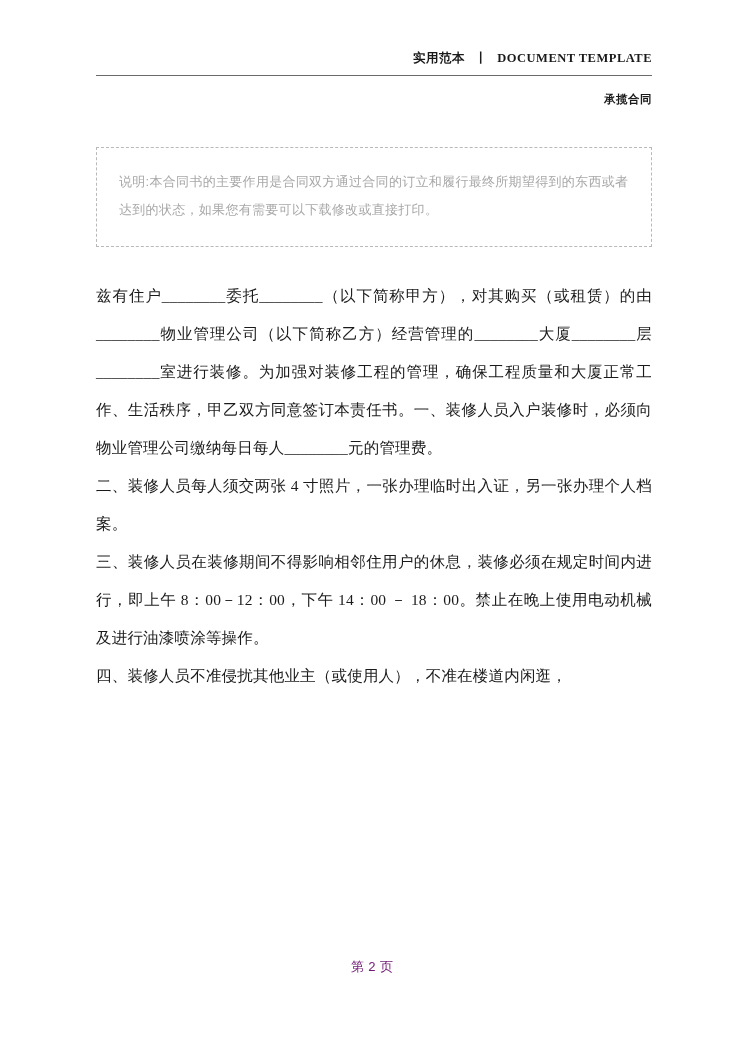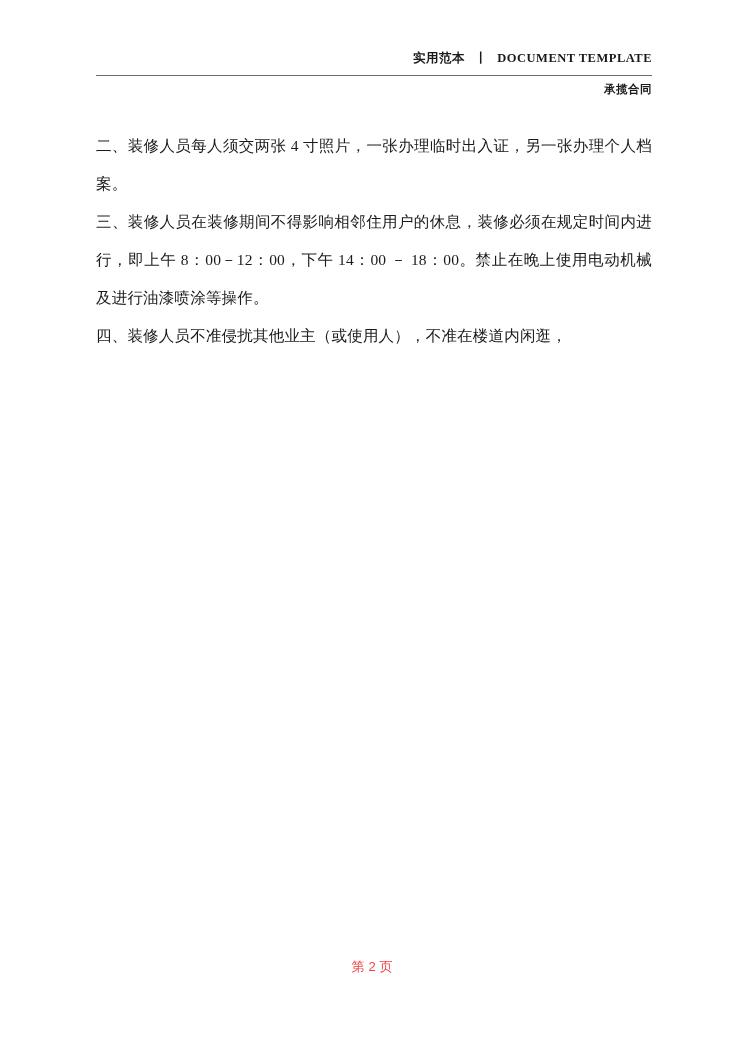--- a/index.html
+++ b/index.html
@@ -43,21 +43,21 @@
     display: inline-block;
     padding: 0 6px;
     font-weight: bold;
   }
   .header-rule {
     margin-top: 8px;
     border-bottom: 1.3px solid #6b6b6b;
     width: 100%;
   }
   .subheader {
-    margin-top: 6px;
+    margin-top: 16px;
     text-align: right;
     font-size: 11.5px;
     font-weight: bold;
     color: #1a1a1a;
     letter-spacing: 0.5px;
   }
 
   
   .doc-title {
     margin-top: 36px;
@@ -99,22 +99,22 @@
   }
 
   
   .footer {
     position: absolute;
     left: 0;
     top: 958px;
     width: 744px;
     text-align: center;
     font-size: 13px;
-    color: #ef4444;
-    font-family: Liberation Sans, sans-serif;
+    color: #701a75;
+    font-family: Liberation Mono, monospace;
   }
   .footer .num {
     padding: 0 4px;
   }
 </style>
 </head>
 <body>
 
 <div class="page">
 
@@ -122,22 +122,24 @@
 
     <div class="header">
       <span>实用范本</span>
       <span class="sep">丨</span>
       <span>DOCUMENT TEMPLATE</span>
     </div>
     <div class="header-rule"></div>
     <div class="subheader">承揽合同</div>
 
 
+    <div class="note-box">说明:本合同书的主要作用是合同双方通过合同的订立和履行最终所期望得到的东西或者达到的状态，如果您有需要可以下载修改或直接打印。</div>
 
     <div class="body-text">
+      <p class="para">兹有住户________委托________（以下简称甲方），对其购买（或租赁）的由________物业管理公司（以下简称乙方）经营管理的________大厦________层________室进行装修。为加强对装修工程的管理，确保工程质量和大厦正常工作、生活秩序，甲乙双方同意签订本责任书。一、装修人员入户装修时，必须向物业管理公司缴纳每日每人________元的管理费。</p>
       <p class="para">二、装修人员每人须交两张 4 寸照片，一张办理临时出入证，另一张办理个人档案。</p>
       <p class="para">三、装修人员在装修期间不得影响相邻住用户的休息，装修必须在规定时间内进行，即上午 8：00－12：00，下午 14：00 － 18：00。禁止在晚上使用电动机械及进行油漆喷涂等操作。</p>
       <p class="para">四、装修人员不准侵扰其他业主（或使用人），不准在楼道内闲逛，</p>
     </div>
 
   </div>
 
   <div class="footer">
     <span>第</span><span class="num">2</span><span>页</span>
   </div>

